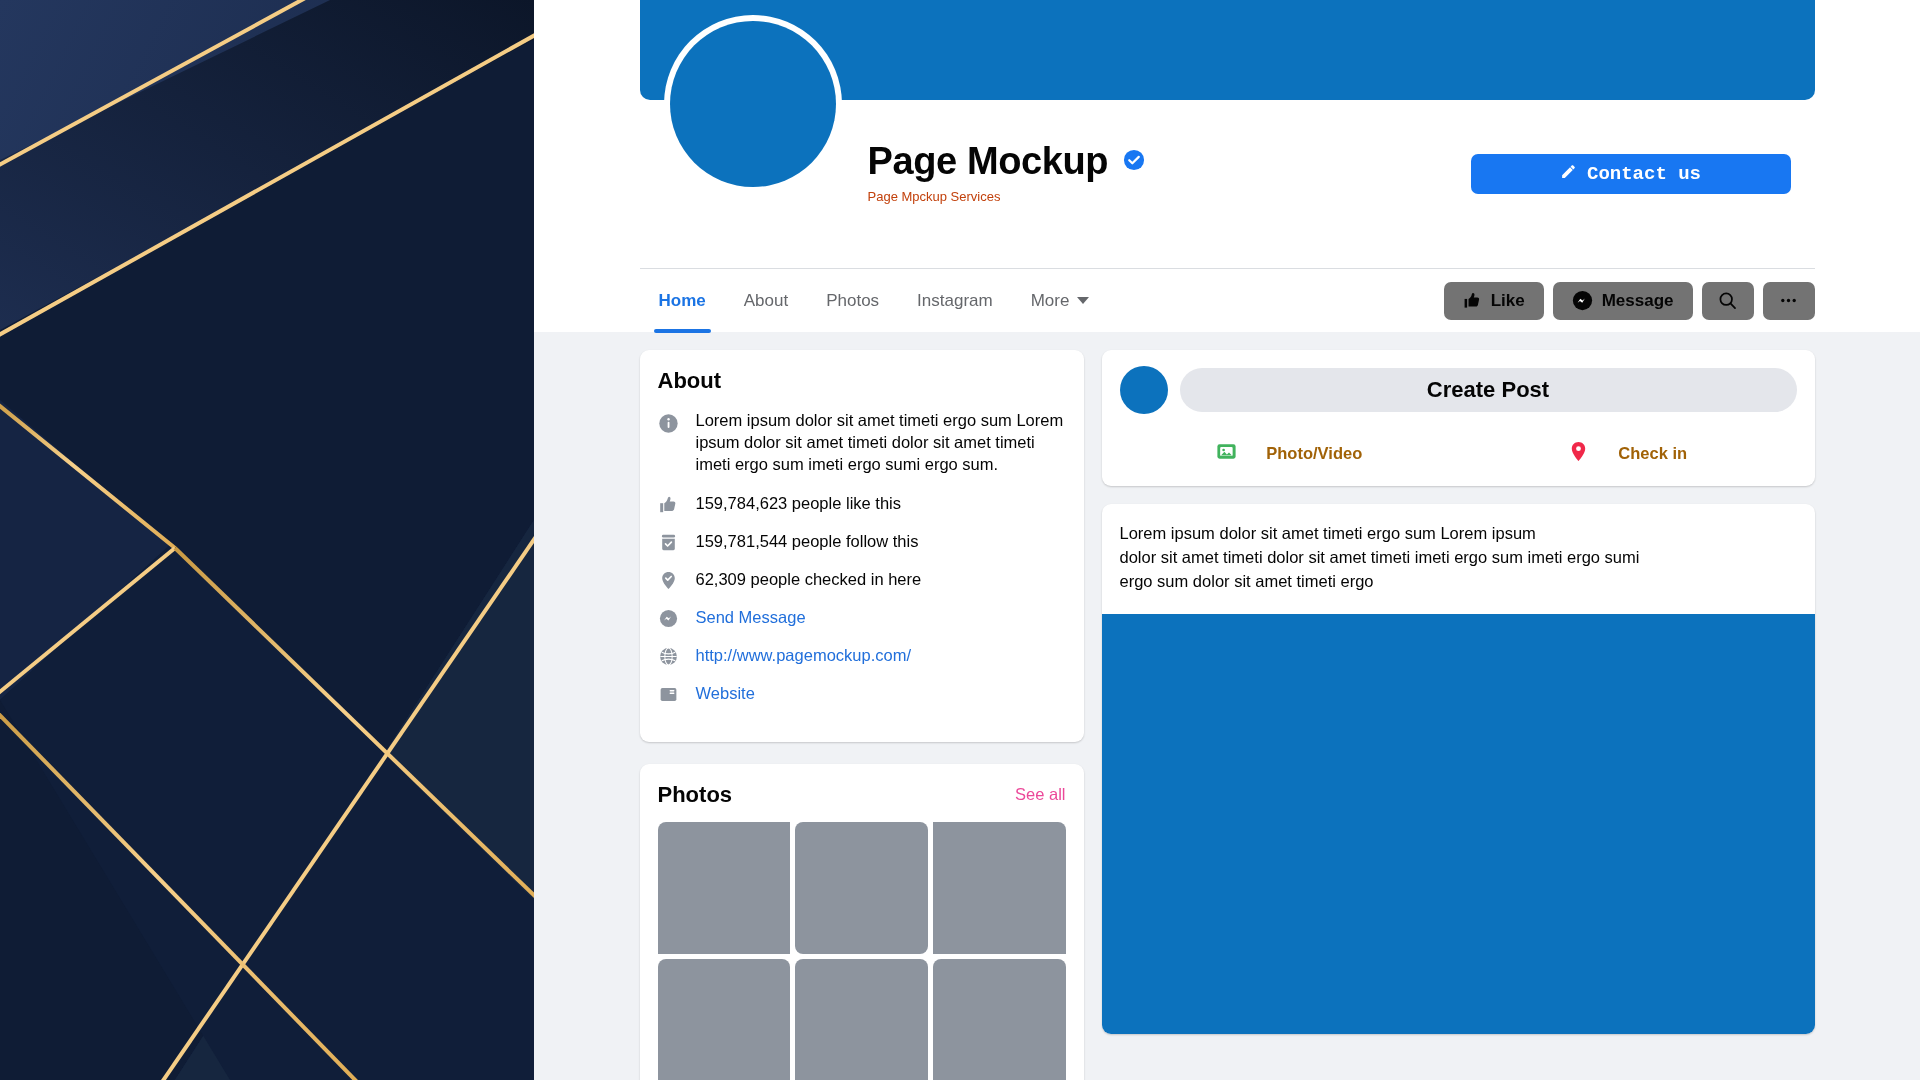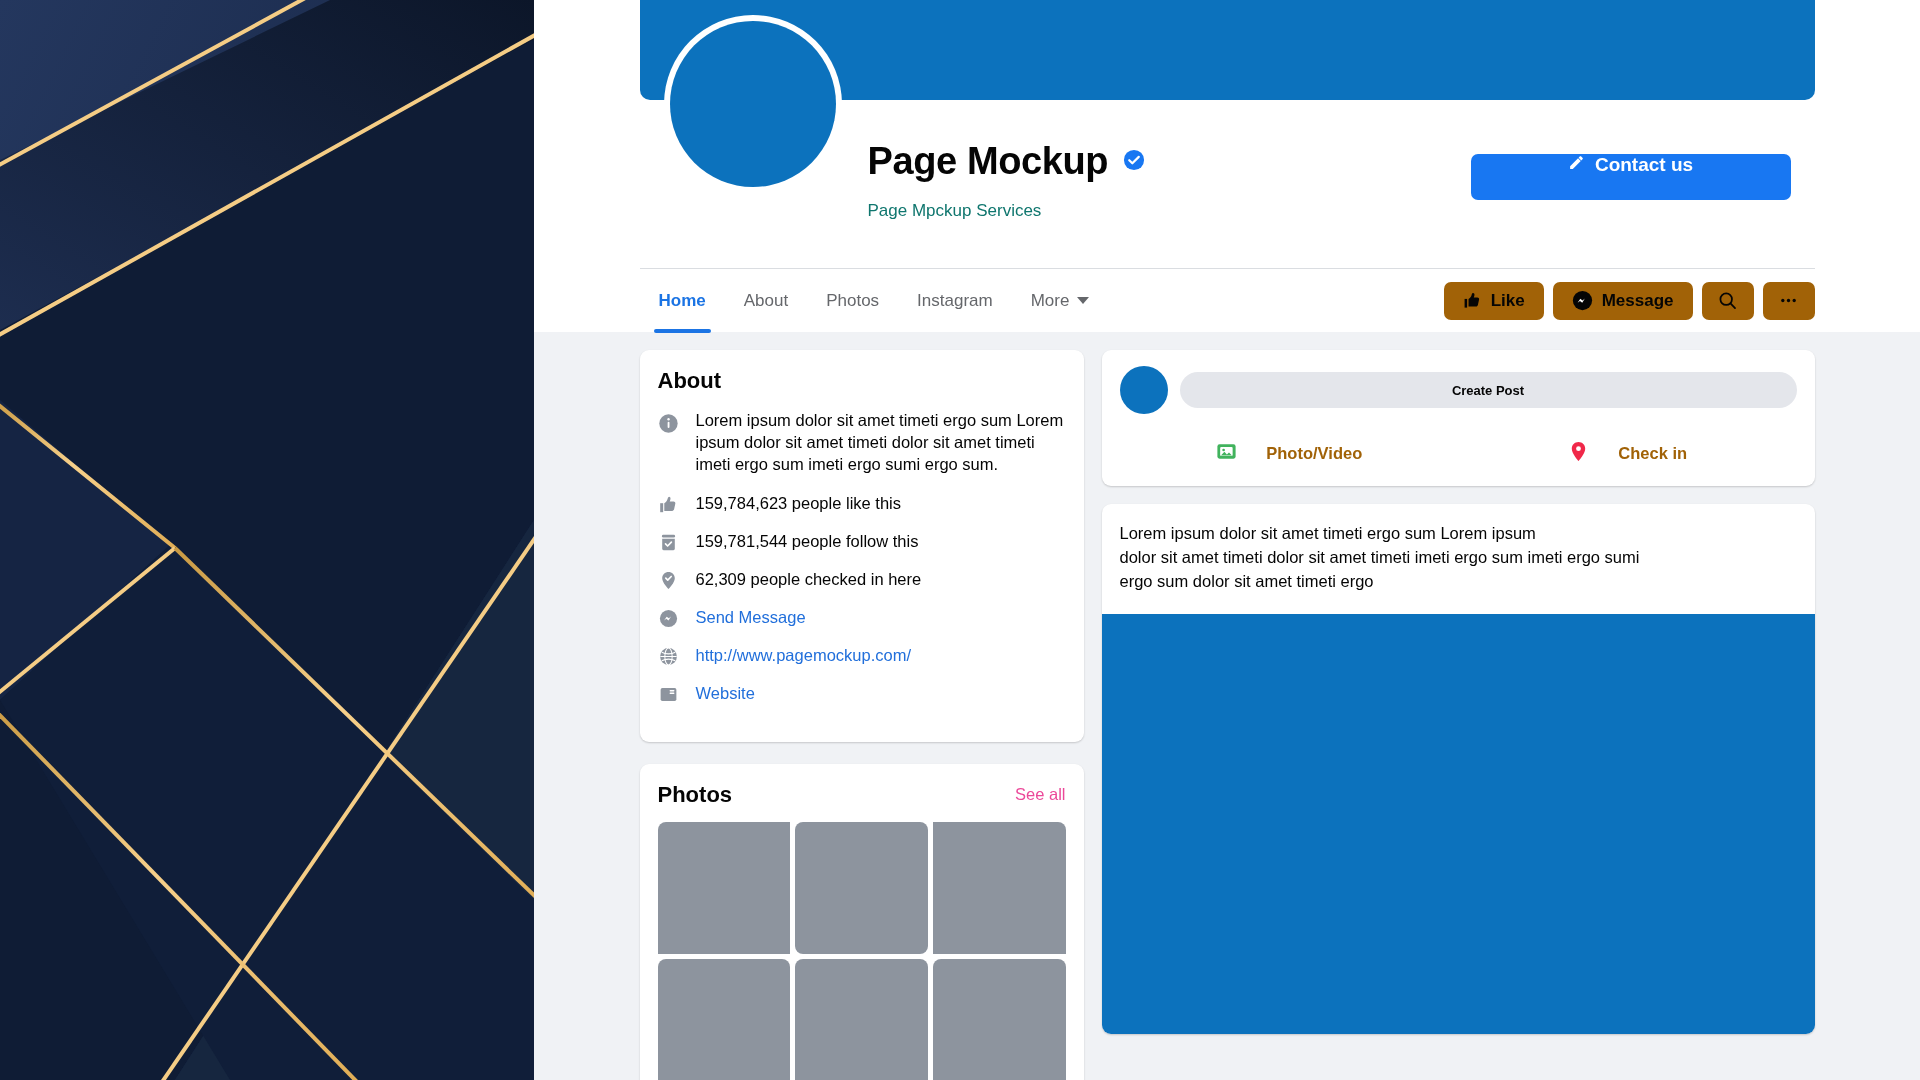--- a/index.html
+++ b/index.html
@@ -82,37 +82,37 @@
     vertical-align: middle;
   }
   .verified {
     display: inline-block;
     vertical-align: middle;
     margin-left: 10px;
     width: 22px; height: 22px;
     margin-bottom: 4px;
   }
   .page-sub {
-    margin-top: 18px;
-    font-size: 17px;
-    color: #0f766e;
+    margin-top: 6px;
+    font-size: 13px;
+    color: #c2410c;
   }
 
   .contact-btn {
     position: absolute;
     right: 24px; top: 54px;
-    width: 320px; height: 46px;
+    width: 320px; height: 40px;
     background: #1877f2;
     border: none;
     border-radius: 7px;
     color: #ffffff;
     font-size: 19px;
     font-weight: bold;
-    font-family: Liberation Sans, sans-serif;
-    display: flex; justify-content: center;
+    font-family: Liberation Mono, monospace;
+    display: flex; align-items: center; justify-content: center;
     gap: 10px;
     cursor: pointer;
   }
   .contact-btn svg { width: 17px; height: 17px; }
 
   
   .navbar-shell {
     width: 1386px;
     background: #ffffff;
   }
@@ -151,21 +151,21 @@
     margin-left: 8px;
     width: 0; height: 0;
     border-left: 6px solid transparent;
     border-right: 6px solid transparent;
     border-top: 7px solid #65676b;
   }
 
   .nav-actions { display: flex; align-items: center; gap: 9px; }
   .pill {
     height: 38px;
-    background: #a16207;
+    background: #737373;
     border: none;
     border-radius: 7px;
     display: flex; align-items: center; justify-content: center;
     gap: 9px;
     padding: 0 19px;
     font-size: 17px;
     font-weight: bold;
     color: #050505;
     font-family: "Liberation Sans", sans-serif;
     cursor: pointer;
@@ -254,25 +254,25 @@
   .composer { padding: 16px 18px 12px; margin-bottom: 18px; }
   .composer-top { display: flex; align-items: center; gap: 12px; }
   .composer-avatar {
     width: 48px; height: 48px;
     border-radius: 50%;
     background: #0c72bd;
     flex: 0 0 48px;
   }
   .composer-input {
     flex: 1;
-    height: 36px;
+    height: 44px;
     background: #e4e6eb;
     border: none;
     border-radius: 22px;
-    font-size: 13px;
+    font-size: 22px;
     font-weight: bold;
     color: #050505;
     font-family: "Liberation Sans", sans-serif;
     text-align: center;
     cursor: pointer;
     display: flex; align-items: center; justify-content: center;
   }
   .composer-actions {
     display: flex;
     margin-top: 12px;

